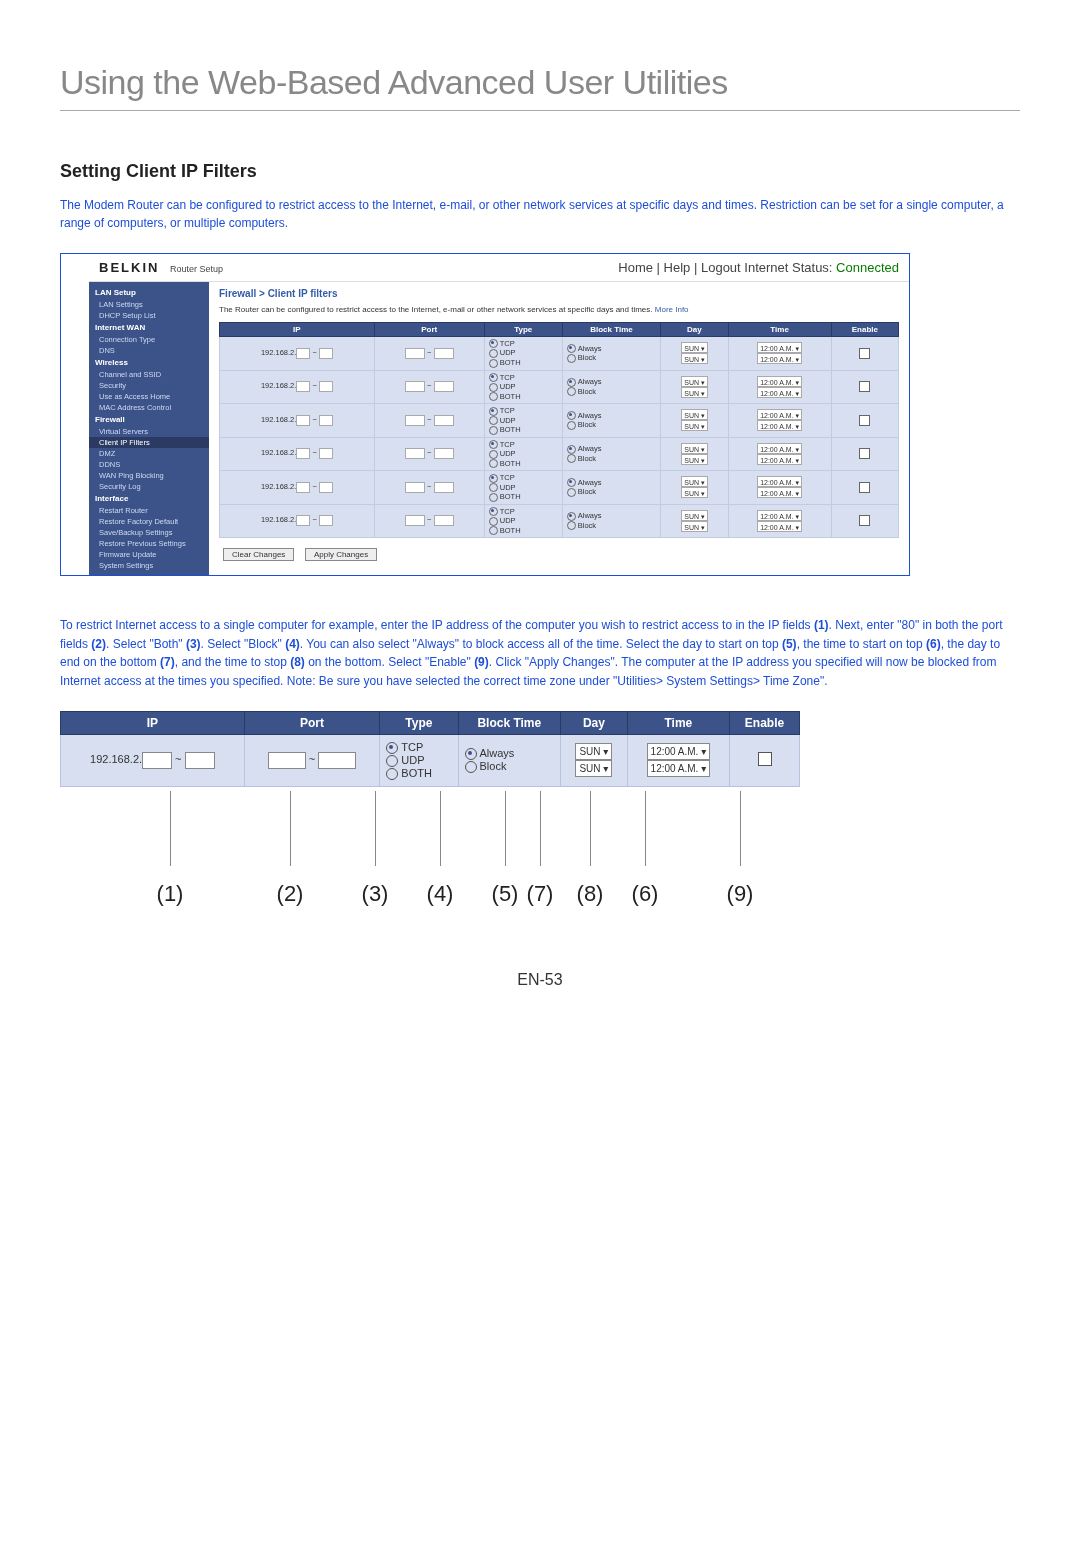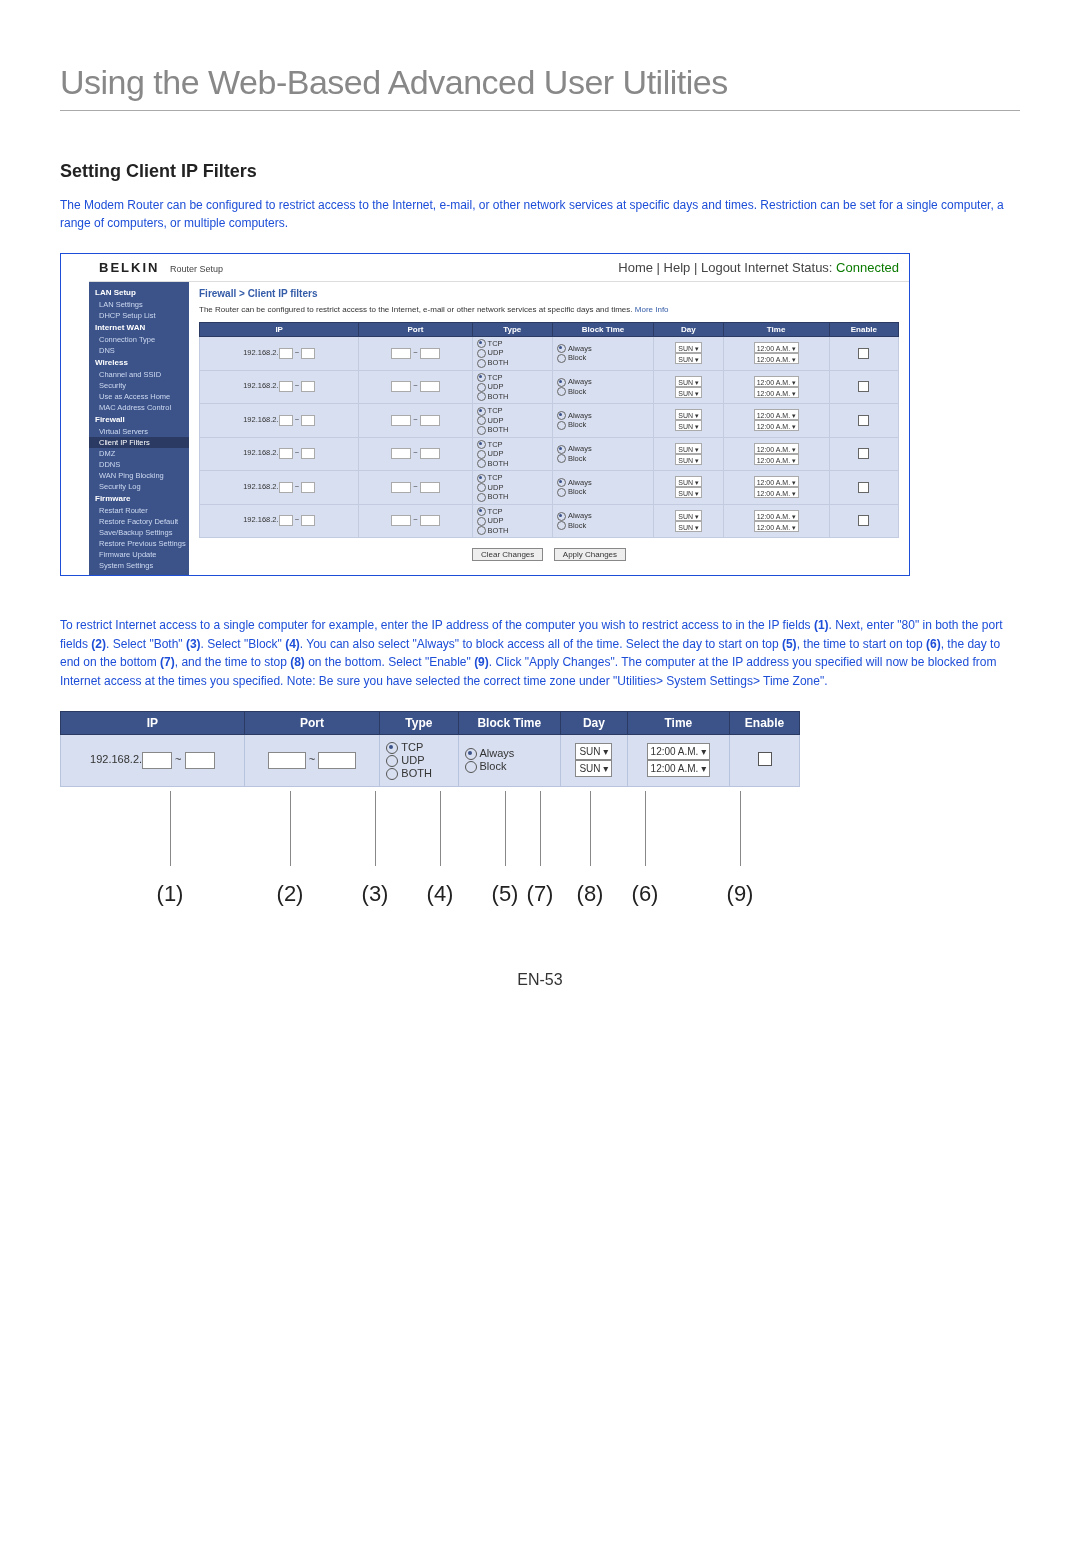--- a/index.html
+++ b/index.html
@@ -64,21 +64,21 @@
   }
   .router-header .status {
     font-size: 13px;
     color: #444;
   }
   .router-header .status .connected { color: #0a7a00; }
   .router-body {
     display: flex;
   }
   .sidebar {
-    width: 100px;
+    width: 120px;
     background: #3c538a;
     color: #d9e2f3;
     padding: 4px 0;
   }
   .sidebar .group-title {
     font-weight: bold;
     font-size: 8px;
     color: #fff;
     padding: 2px 6px;
   }
@@ -158,21 +158,21 @@
     border-radius: 50%;
   }
   .chk {
     display: inline-block;
     width: 9px; height: 9px;
     border: 1px solid #666;
     background: #fff;
     vertical-align: middle;
   }
   .btn-row {
-    text-align: center;
+    text-align: left;
     margin-top: 10px;
   }
   .ui-btn {
     font-size: 8px;
     padding: 1px 8px;
     border: 1px solid #888;
     background: #eee;
     display: inline-block;
     margin: 0 4px;
   }
@@ -299,21 +299,21 @@
         <div class="item">Security</div>
         <div class="item">Use as Access Home</div>
         <div class="item">MAC Address Control</div>
         <div class="group-title">Firewall</div>
         <div class="item">Virtual Servers</div>
         <div class="item active">Client IP Filters</div>
         <div class="item">DMZ</div>
         <div class="item">DDNS</div>
         <div class="item">WAN Ping Blocking</div>
         <div class="item">Security Log</div>
-        <div class="group-title">Firmware</div>
+        <div class="group-title">Interface</div>
         <div class="item">Restart Router</div>
         <div class="item">Restore Factory Default</div>
         <div class="item">Save/Backup Settings</div>
         <div class="item">Restore Previous Settings</div>
         <div class="item">Firmware Update</div>
         <div class="item">System Settings</div>
       </div>
     <div class="main">
       <div class="breadcrumb">Firewall &gt; Client IP filters</div>
       <div class="desc">

